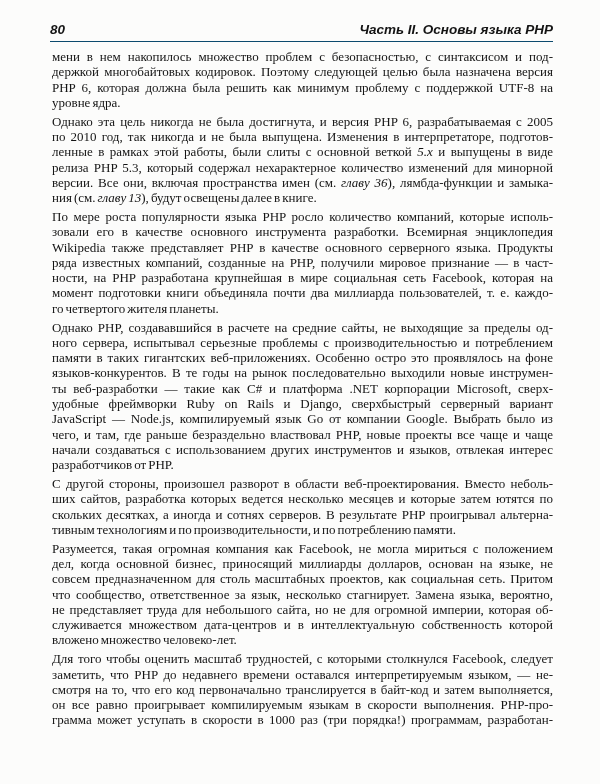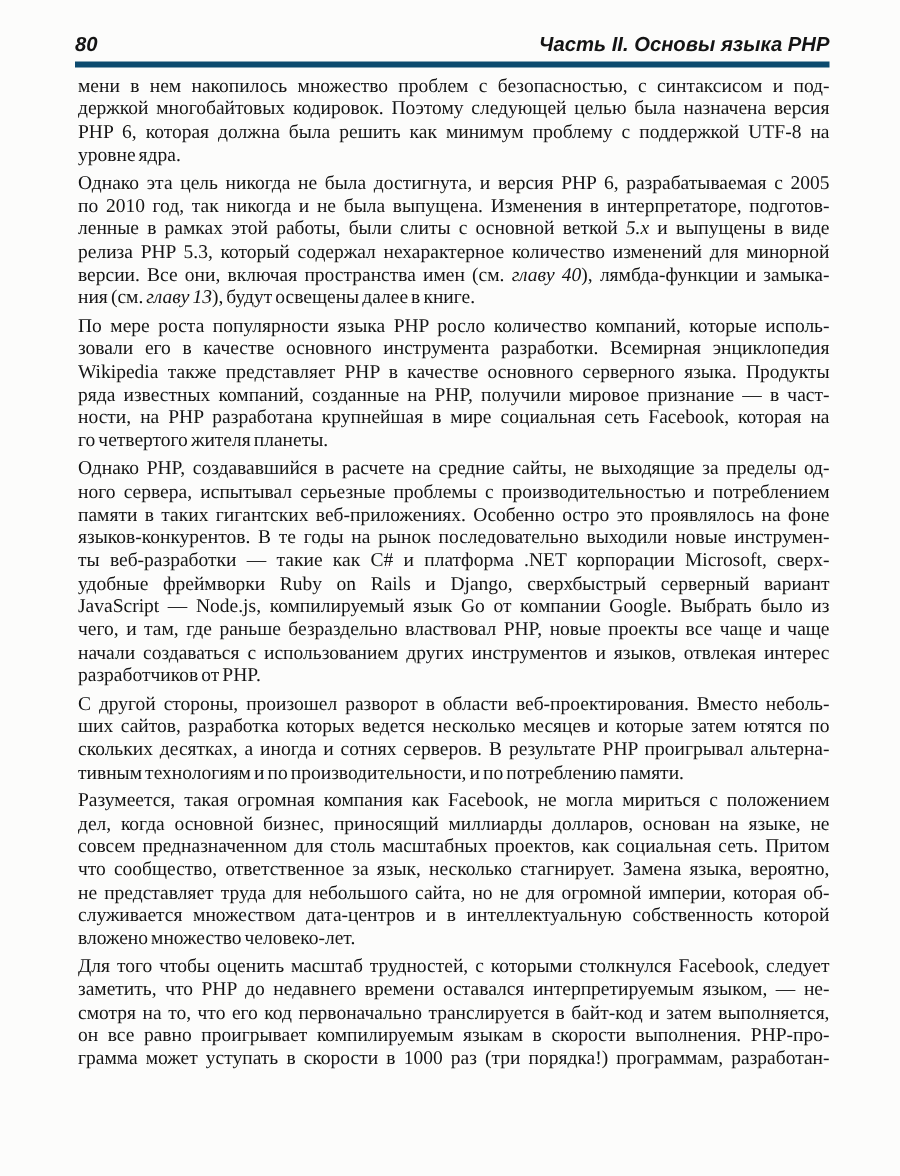--- a/index.html
+++ b/index.html
@@ -20,21 +20,21 @@
     left: 50px; top: 22px;
     width: 503px;
     display: flex;
     justify-content: space-between;
     align-items: baseline;
     font-family: "Liberation Sans", "DejaVu Sans", sans-serif;
     font-style: italic;
     font-weight: bold;
     font-size: 13.5px;
     padding-bottom: 4px;
-    border-bottom: 4px solid #0c4a6e;
+    border-bottom: 1px solid #0c4a6e;
   }
   .body-text {
     position: absolute;
     left: 52px; top: 49px;
     width: 501px;
   }
   .paragraph { margin: 0 0 3.5px 0; }
   .line {
     font-size: 13px;
     line-height: 15.3px;
@@ -64,29 +64,30 @@
         <div class="line"><span>мени в нем накопилось множество проблем с безопасностью, с синтаксисом и под-</span></div>
         <div class="line"><span>держкой многобайтовых кодировок. Поэтому следующей целью была назначена версия</span></div>
         <div class="line"><span>PHP 6, которая должна была решить как минимум проблему с поддержкой UTF-8 на</span></div>
         <div class="line end"><span>уровне ядра.</span></div>
       </div>
       <div class="paragraph">
         <div class="line"><span>Однако эта цель никогда не была достигнута, и версия PHP 6, разрабатываемая с 2005</span></div>
         <div class="line"><span>по 2010 год, так никогда и не была выпущена. Изменения в интерпретаторе, подготов-</span></div>
         <div class="line"><span>ленные в рамках этой работы, были слиты с основной веткой </span><i>5.x</i><span> и выпущены в виде</span></div>
         <div class="line"><span>релиза PHP 5.3, который содержал нехарактерное количество изменений для минорной</span></div>
-        <div class="line"><span>версии. Все они, включая пространства имен (см. </span><i>главу 40</i><span>), лямбда-функции и замыка-</span></div>
+        <div class="line"><span>версии. Все они, включая пространства имен (см. </span><i>главу 36</i><span>), лямбда-функции и замыка-</span></div>
         <div class="line end"><span>ния (см. </span><i>главу 13</i><span>), будут освещены далее в книге.</span></div>
       </div>
       <div class="paragraph">
         <div class="line"><span>По мере роста популярности языка PHP росло количество компаний, которые исполь-</span></div>
         <div class="line"><span>зовали его в качестве основного инструмента разработки. Всемирная энциклопедия</span></div>
         <div class="line"><span>Wikipedia также представляет PHP в качестве основного серверного языка. Продукты</span></div>
         <div class="line"><span>ряда известных компаний, созданные на PHP, получили мировое признание — в част-</span></div>
         <div class="line"><span>ности, на PHP разработана крупнейшая в мире социальная сеть Facebook, которая на</span></div>
+        <div class="line"><span>момент подготовки книги объединяла почти два миллиарда пользователей, т. е. каждо-</span></div>
         <div class="line end"><span>го четвертого жителя планеты.</span></div>
       </div>
       <div class="paragraph">
         <div class="line"><span>Однако PHP, создававшийся в расчете на средние сайты, не выходящие за пределы од-</span></div>
         <div class="line"><span>ного сервера, испытывал серьезные проблемы с производительностью и потреблением</span></div>
         <div class="line"><span>памяти в таких гигантских веб-приложениях. Особенно остро это проявлялось на фоне</span></div>
         <div class="line"><span>языков-конкурентов. В те годы на рынок последовательно выходили новые инструмен-</span></div>
         <div class="line"><span>ты веб-разработки — такие как C# и платформа .NET корпорации Microsoft, сверх-</span></div>
         <div class="line"><span>удобные фреймворки Ruby on Rails и Django, сверхбыстрый серверный вариант</span></div>
         <div class="line"><span>JavaScript — Node.js, компилируемый язык Go от компании Google. Выбрать было из</span></div>

